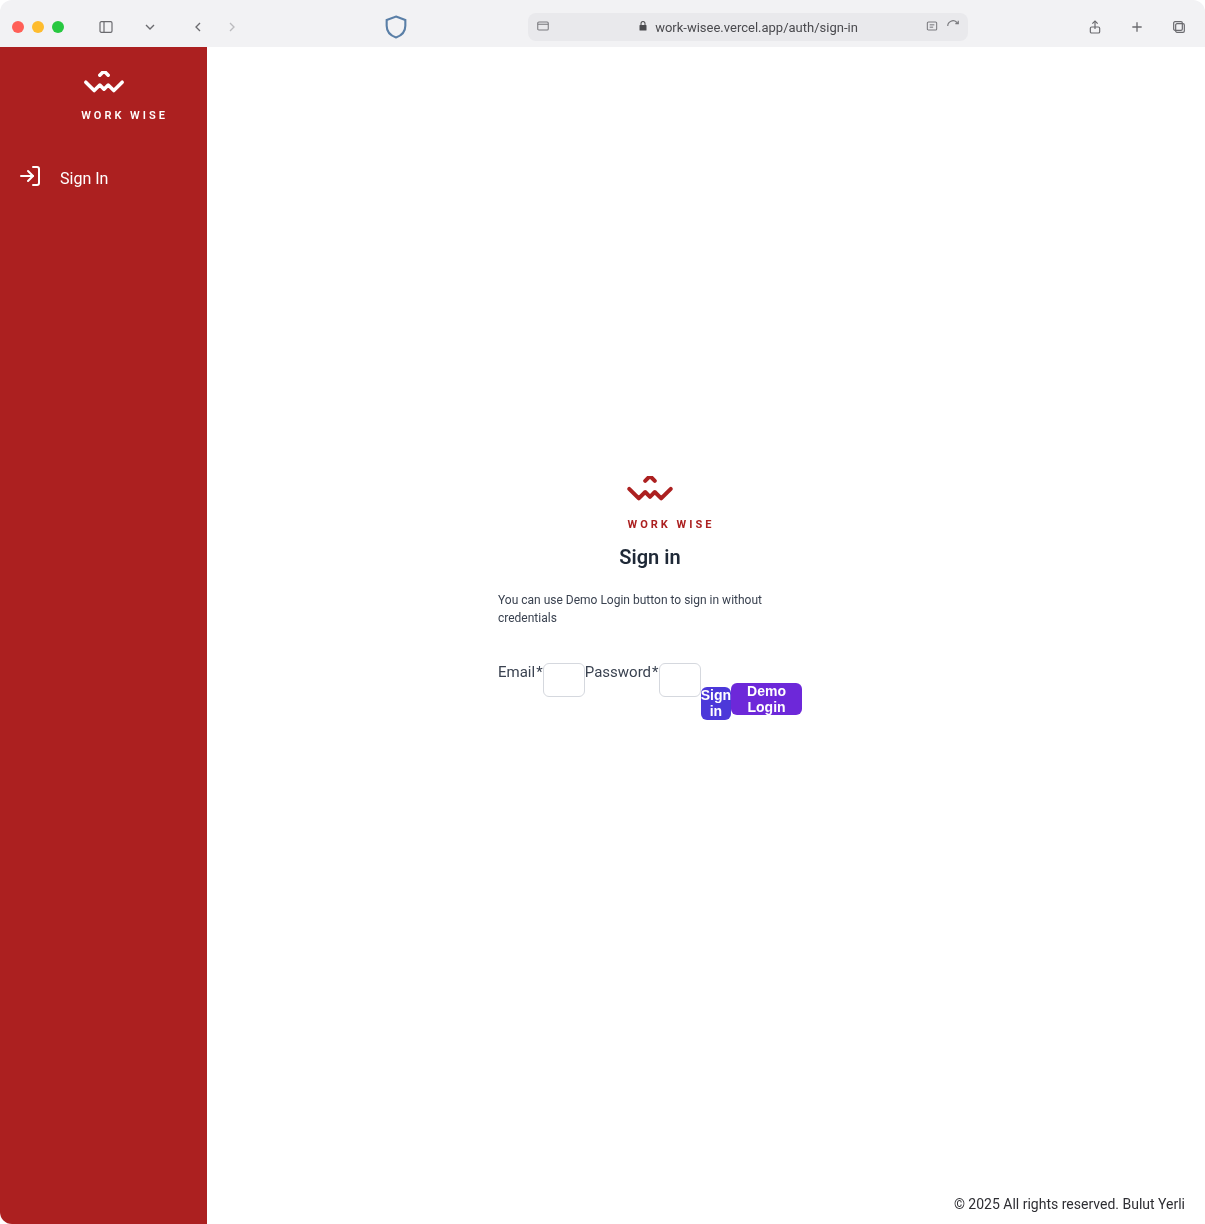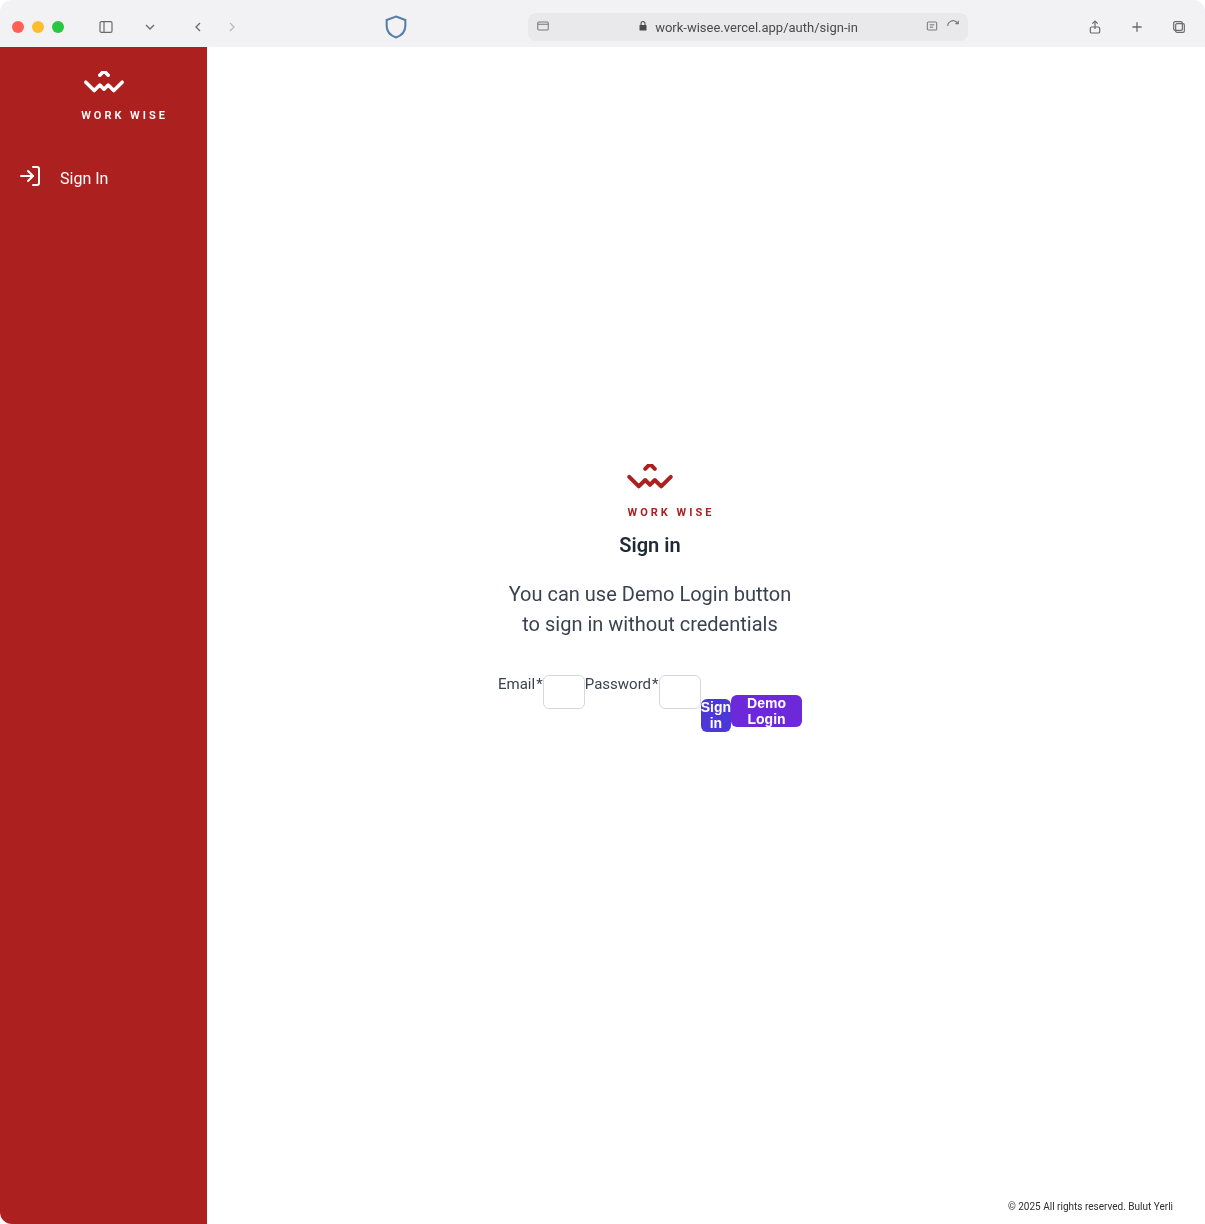--- a/index.html
+++ b/index.html
@@ -73,21 +73,21 @@
     }
     .card {
       width:304px; display:flex; flex-direction:column; align-items:center;
       transform: translate(-56px, -38px);
     }
     .logo-main { display:flex; flex-direction:column; align-items:center; gap:6px; margin-bottom:14px; }
     .logo-main svg { width:58px; height:32px; }
     .logo-main .logo-text { color:#ac2020; font-size:11px; letter-spacing:3px; font-weight:700; }
 
     .card h1 { font-size:20px; font-weight:600; color:#1f2937; margin-bottom:22px; }
-    .subtitle { font-size:20px; color:#3a4250; text-align:center; line-height:1.5; margin-bottom:36px; }
+    .subtitle { font-size:12px; color:#3a4250; text-align:left; line-height:1.5; margin-bottom:36px; }
 
     .form { width:100%; display:flex; }
     .field-label { font-size:15px; color:#3a4250; margin-bottom:10px; }
     .field-label .req { margin-left:1px; }
     .input {
       width:100%; height:34px; border:1px solid #d5d8de; border-radius:6px;
       padding:0 10px; font-size:14px; background:#fff; margin-bottom:20px;
     }
 
     .btn {
@@ -95,21 +95,21 @@
       font-size:14px; font-weight:600; color:#fff; cursor:pointer;
       margin-top:24px;
     }
     .btn-primary { background:#4c38d9; }
     .btn-demo {
       width:auto; align-self:center; padding:0 16px; height:32px;
       background:#6d28d9; margin-top:16px;
     }
 
     .footer {
-      position:absolute; right:32px; bottom:12px; font-size:10px; color:#2e2e33;
+      position:absolute; right:20px; bottom:12px; font-size:14px; color:#2e2e33;
     }
   </style>
 </head>
 <body>
 
 <div class="titlebar">
   <div class="traffic-lights">
     <div class="dot red"></div>
     <div class="dot yellow"></div>
     <div class="dot green"></div>

